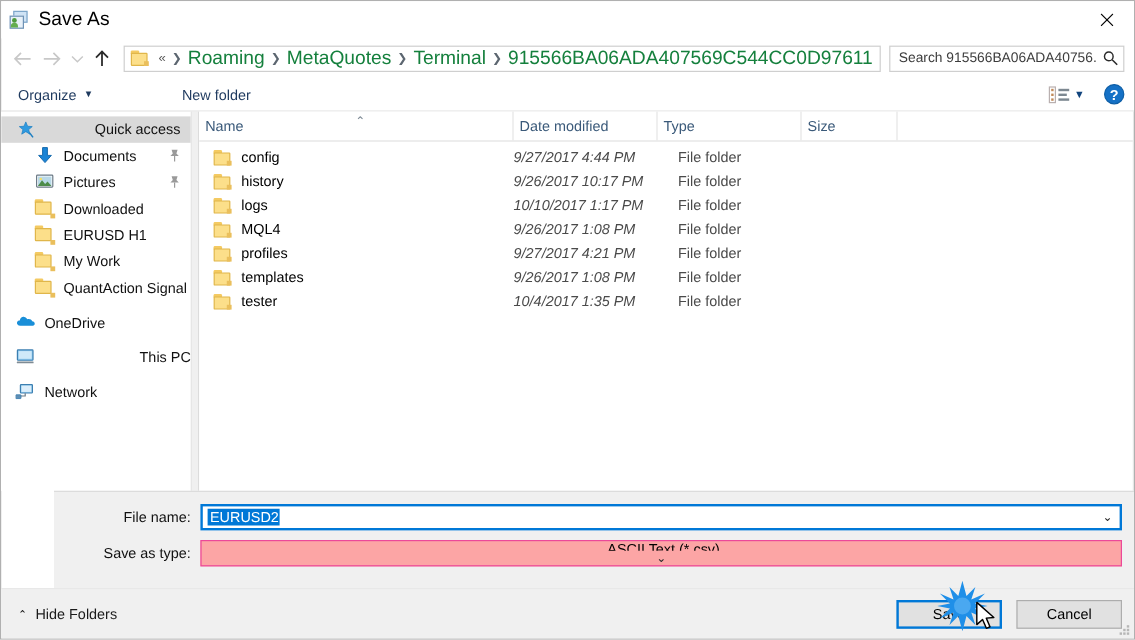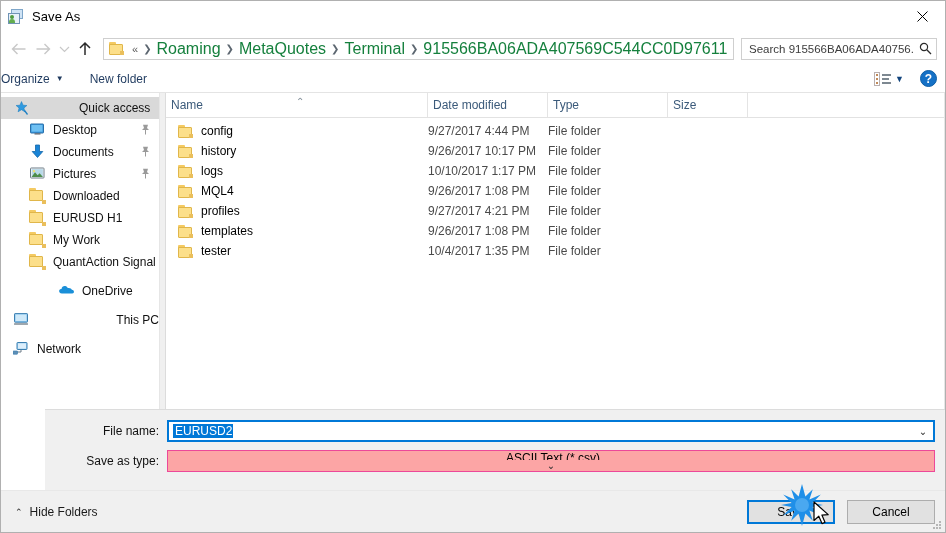--- a/index.html
+++ b/index.html
@@ -58,21 +58,21 @@
     position: absolute; left: 2px; top: 6px;
     width: 4px; height: 4px; border-radius: 50%;
     background: #4f9b3e;
   }
   .title-icon .person-body {
     position: absolute; left: 1px; top: 10px;
     width: 6px; height: 4px; border-radius: 3px 3px 0 0;
     background: #63ad4f;
   }
   .title-text {
-    font-size: 13px;
+    font-size: 16px;
     color: #000000;
     letter-spacing: 0.1px;
   }
   .close-btn {
     position: absolute;
     right: 0; top: 0;
     width: 46px; height: 30px;
     display: flex; align-items: center; justify-content: center;
     color: #000;
   }
@@ -158,24 +158,25 @@
   .search-icon {
     width: 22px; display: flex; align-items: center; justify-content: center;
     color: #2b2b2b;
   }
 
   
   .commandbar {
     height: 28px;
     min-height: 28px;
     display: flex;
-    padding: 0 8px 0 0;
+    padding: 0 8px 0 14px;
     box-sizing: border-box;
     position: relative;
     border-bottom: 1px solid #e4e4e4;
+    gap: 48px;
   }
   .cmd-item {
     font-size: 12px;
     color: #1f3a5f;
     margin-right: 26px;
     display: flex;
     align-items: center;
   }
   .cmd-caret {
     margin-left: 6px;
@@ -322,22 +323,22 @@
     height: 20px;
     display: flex;
     align-items: center;
     font-size: 12px;
     color: #000000;
   }
   .file-row .fr-icon {
     width: 15px; height: 13px; margin-left: 12px; margin-right: 8px; flex: none;
   }
   .fr-name { width: 227px; overflow: hidden; white-space: nowrap; }
-  .fr-date { width: 120px; color: #4a4a4a; }
-  .fr-type { width: 120px; color: #4a4a4a; }
+  .fr-date { width: 120px; color: #4a4a4a; font-style: italic; }
+  .fr-type { width: 120px; color: #4a4a4a; margin-left: 17px; }
   .fr-size { width: 80px; color: #4a4a4a; }
 
   
   .formarea {
     background: #f0f0f0;
     border-top: 1px solid #dcdcdc;
     padding: 10px 0 6px 0;
     min-height: 64px;
     margin-left: 44px;
   }
@@ -566,36 +567,20 @@
       <div class="nav-row root selected">
         <span class="nv-icon">
           <svg width="17" height="16" viewBox="0 0 17 16">
             <path d="M8.5 1.6 L10 5.2 L13.9 5.5 L10.9 8 L11.9 11.8 L8.5 9.7 L5.1 11.8 L6.1 8 L3.1 5.5 L7 5.2 Z" fill="#2f9ae0" stroke="#1d7fc2" stroke-width="0.6"></path>
             <line x1="11.5" y1="10.5" x2="14.5" y2="14.5" stroke="#1d7fc2" stroke-width="1.3"></line>
           </svg>
         </span>
         <span class="nv-label">Quick access</span>
       </div>
 
-      <div class="nav-row level1">
-        <span class="nv-icon">
-          <svg width="17" height="14" viewBox="0 0 17 14">
-            <rect x="1.5" y="2" width="13" height="9" rx="0.6" fill="#3c9ae0" stroke="#2a6fa8" stroke-width="1"></rect>
-            <rect x="2.6" y="3" width="10.8" height="6.6" fill="#6fc0f2"></rect>
-            <rect x="5.5" y="11.3" width="6" height="1.2" fill="#5a5f66"></rect>
-          </svg>
-        </span>
-        <span class="nv-label">Desktop</span>
-        <span class="pin">
-          <svg width="9" height="11" viewBox="0 0 9 11">
-            <path d="M2 0.8 L7 0.8 L6 4 L8 6 L1 6 L3 4 Z" fill="#9a9a9a"></path>
-            <line x1="4.5" y1="6" x2="4.5" y2="10.5" stroke="#9a9a9a" stroke-width="1"></line>
-          </svg>
-        </span>
-      </div>
 
       <div class="nav-row level1">
         <span class="nv-icon">
           <svg width="17" height="15" viewBox="0 0 17 15">
             <path d="M6.5 1 L10.5 1 L10.5 7.5 L13.8 7.5 L8.5 13.5 L3.2 7.5 L6.5 7.5 Z" fill="#1a84d6" stroke="#1267ab" stroke-width="0.8"></path>
           </svg>
         </span>
         <span class="nv-label">Documents</span>
         <span class="pin">
           <svg width="9" height="11" viewBox="0 0 9 11">
@@ -652,21 +637,21 @@
 
       <div class="nav-row level1">
         <span class="nv-icon folder">
           <div class="tab"></div>
             <div class="body"></div>
             <div class="fold"></div>
         </span>
         <span class="nv-label">QuantAction Signal</span>
       </div>
 
-      <div class="nav-row root" style="margin-top:7px;margin-left:45px;">
+      <div class="nav-row root" style="margin-top:7px;">
         <span class="nv-icon">
           <svg width="17" height="13" viewBox="0 0 17 13">
             <path d="M4 10.5 C1.8 10.5 0.8 9 1.2 7.6 C1.5 6.5 2.6 6 3.5 6.1 C3.7 4 5.4 2.8 7.2 3.1 C8.5 3.3 9.3 4.2 9.7 5.1 C11.4 4.5 13.3 5.2 13.8 6.8 C15.3 6.9 16.2 8 15.9 9.2 C15.6 10.2 14.6 10.5 13.6 10.5 Z" fill="#1a8fd8"></path>
           </svg>
         </span>
         <span class="nv-label">OneDrive</span>
       </div>
 
       <div class="nav-row root" style="margin-top:7px;justify-content:space-between;">
         <span class="nv-icon">

